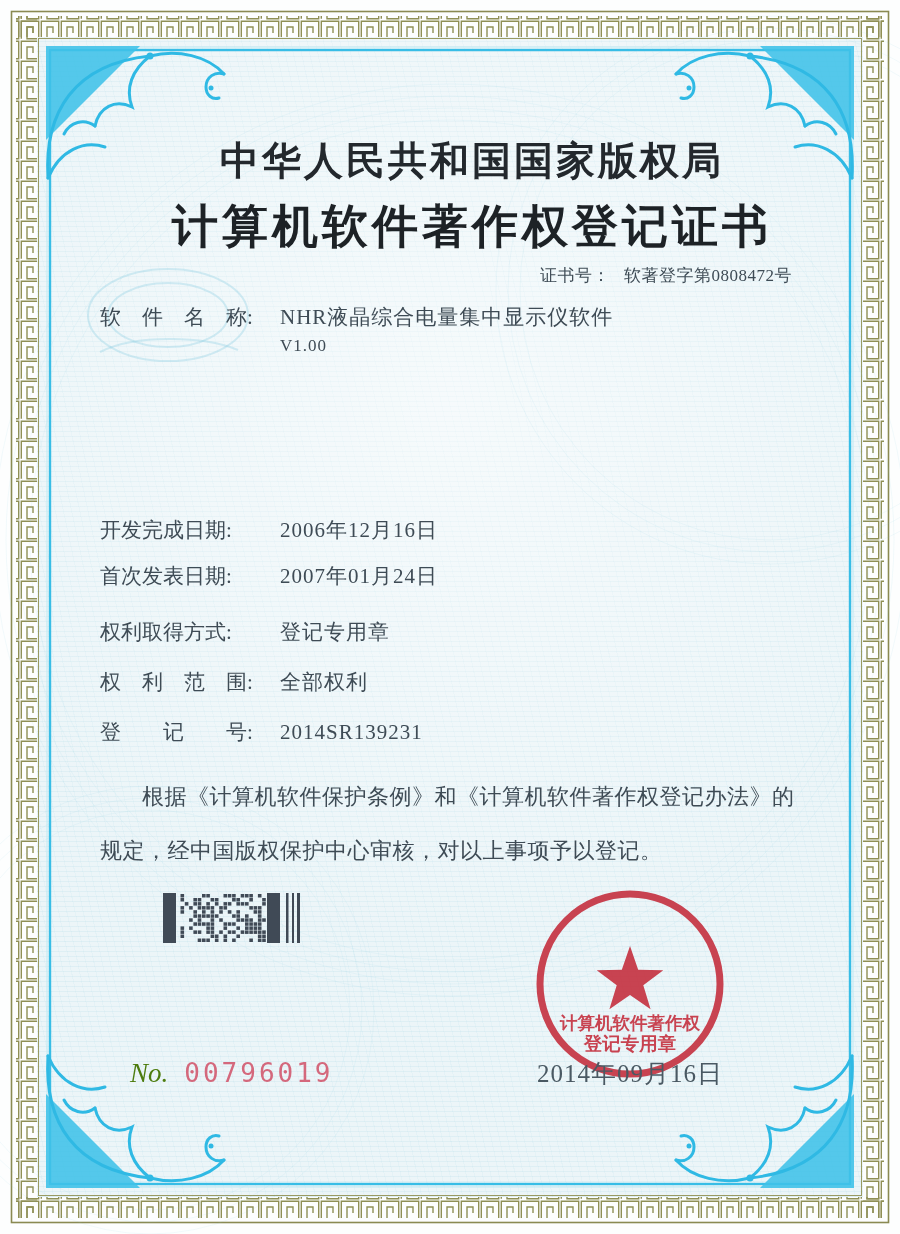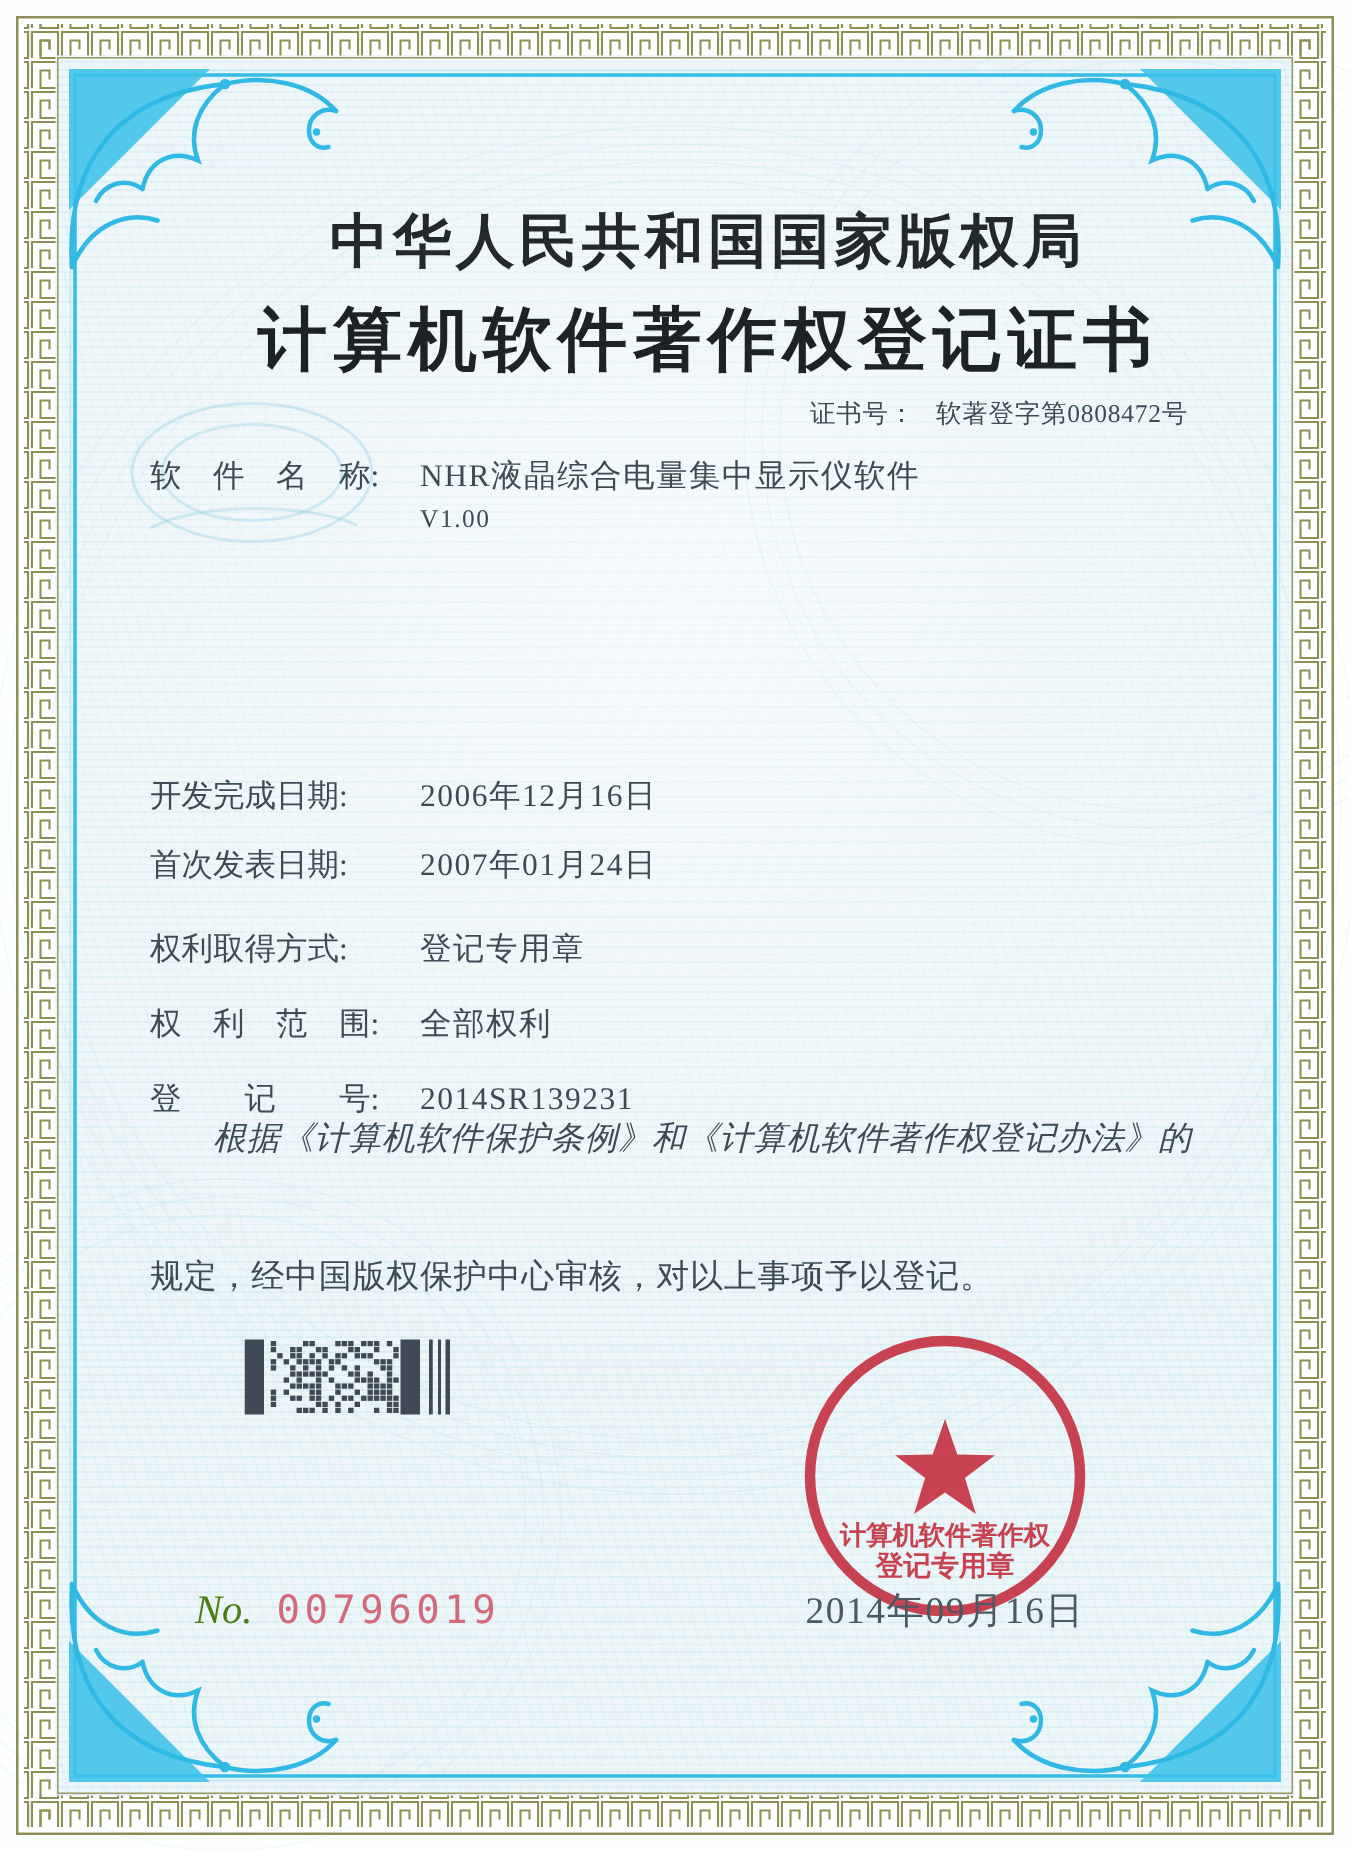--- a/index.html
+++ b/index.html
@@ -37,21 +37,21 @@
   .row{position:absolute;left:100px;font-size:21px;color:#3e4b55;white-space:nowrap;}
   .row .lbl{display:inline-block;min-width:166px;}
   .row .val{margin-left:14px;letter-spacing:1px;}
   .val2{
     position:absolute;left:280px;top:336px;font-size:17px;color:#3e4b55;letter-spacing:1px;
   }
 
   .stmt{
     position:absolute;font-size:22px;color:#3e4b55;letter-spacing:.5px;white-space:nowrap;
   }
-  .stmt1{left:142px;top:744px;font-style:italic;}
+  .stmt1{left:142px;top:782px;}
   .stmt2{left:100px;top:836px;}
 
   .barcode{position:absolute;left:163px;top:892px;width:150px;height:52px;}
 
   .seal{position:absolute;left:528px;top:882px;width:204px;height:204px;opacity:.9;}
   .issue-date{
     position:absolute;left:528px;top:1057px;width:204px;text-align:center;
     font-size:25px;color:#4a5963;letter-spacing:1px;z-index:5;
   }
   .serial{position:absolute;left:130px;top:1058px;font-size:27px;white-space:nowrap;}

